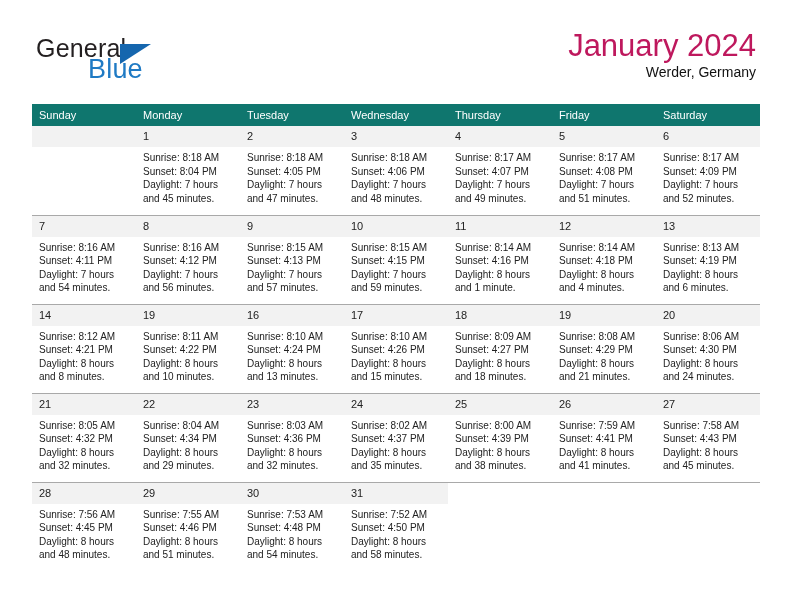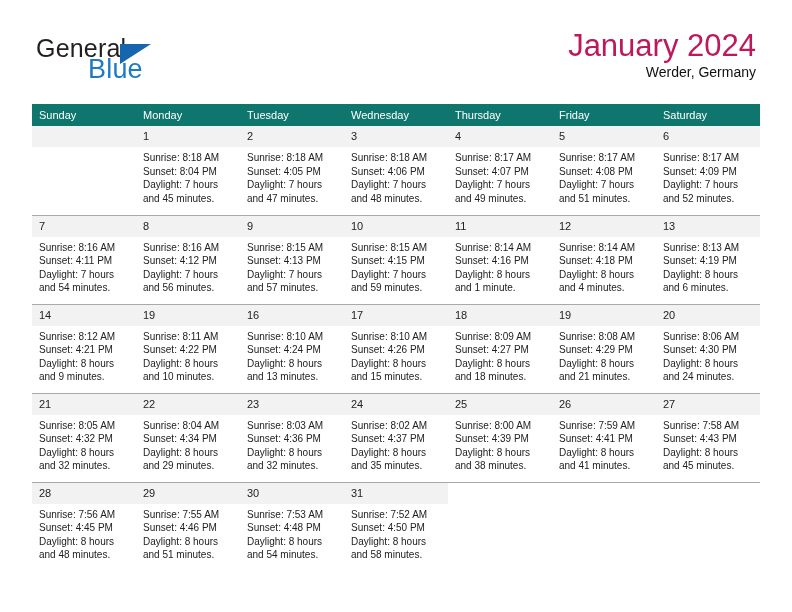--- a/index.html
+++ b/index.html
@@ -319,21 +319,21 @@
           </td>
         </tr>
 
         <tr>
           <td>
             <span class="daynum">14</span>
             <div class="lines">
               <div>Sunrise: 8:12 AM</div>
               <div>Sunset: 4:21 PM</div>
               <div>Daylight: 8 hours</div>
-              <div>and 9 minutes.</div>
+              <div>and 8 minutes.</div>
             </div>
           </td>
           <td>
             <span class="daynum">19</span>
             <div class="lines">
               <div>Sunrise: 8:11 AM</div>
               <div>Sunset: 4:22 PM</div>
               <div>Daylight: 8 hours</div>
               <div>and 10 minutes.</div>
             </div>

